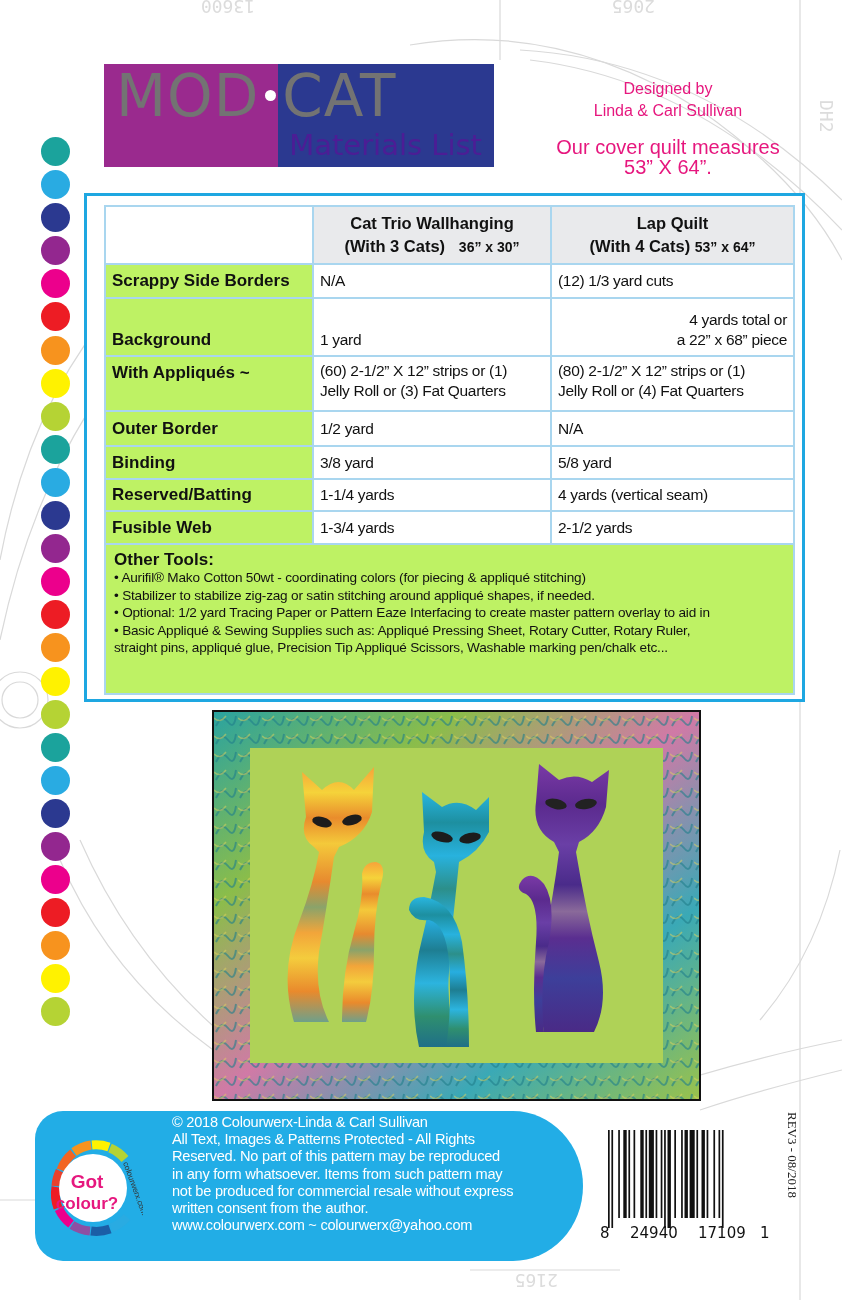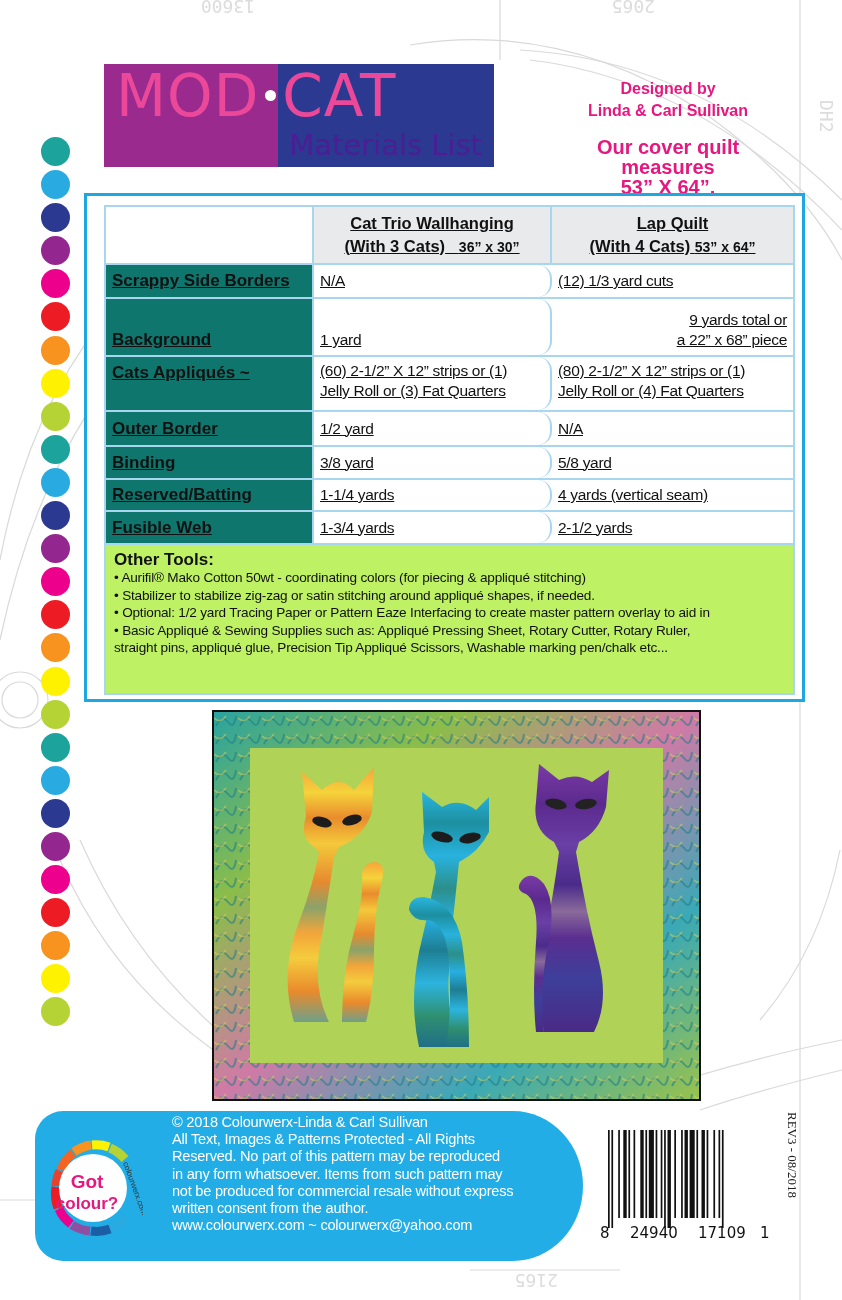--- a/index.html
+++ b/index.html
@@ -11,46 +11,46 @@
   .bp svg { width: 842px; height: 1300px; }
 
   
   .dots { position: absolute; left: 41px; top: 137px; width: 30px; }
   .dot { width: 29px; height: 29px; border-radius: 50%; margin-bottom: 4.1px; }
 
   
   .logo { position: absolute; left: 104px; top: 64px; width: 390px; height: 103px; display: flex; }
   .logo-left { width: 174px; height: 100%; background: #9a2a8e; }
   .logo-right { flex: 1; height: 100%; background: #2b3990; }
-  .logo-title { position: absolute; left: 12px; top: -2px; color: #ec4899; font-size: 58px; font-weight: 400; letter-spacing: 1px; white-space: nowrap; line-height: 68px; font-family: "DejaVu Sans", sans-serif; }
+  .logo-title { position: absolute; left: 12px; top: -2px; color: #737373; font-size: 58px; font-weight: 400; letter-spacing: 1px; white-space: nowrap; line-height: 68px; font-family: "DejaVu Sans", sans-serif; }
   .logo-title .sep { display: inline-block; width: 11px; height: 11px; border-radius: 50%; background: #fff; vertical-align: middle; margin: 0 6px 8px 6px; }
   .logo-sub { position: absolute; right: 12px; top: 64px; color: #4c1d95; font-size: 29px; line-height: 34px; white-space: nowrap; font-family: "DejaVu Sans", sans-serif; text-align: right; }
 
   
-  .designer { position: absolute; left: 548px; top: 78px; width: 240px; text-align: center; color: #e6177e; font-weight: 700; }
+  .designer { position: absolute; left: 548px; top: 78px; width: 240px; text-align: center; color: #e6177e; font-weight: 400; }
   .designer .l1, .designer .l2 { font-size: 16px; line-height: 22px; }
   .designer .l3, .designer .l4 { font-size: 20px; line-height: 20px; }
   .designer .l3 { margin-top: 15px; }
 
   
   .frame { position: absolute; left: 84px; top: 193px; width: 721px; height: 509px; border: 3px solid #1ea7e1; background: #fff; }
   .tbl { position: absolute; left: 17px; top: 9px; width: 691px; height: 490px; border: 2px solid #a9d6ef; background: #fff; }
   .row { position: absolute; left: 0; width: 687px; display: flex; border-bottom: 2px solid #a9d6ef; }
-  .cell { height: 100%; border-right: 2px solid #a9d6ef; padding: 0 6px; font-size: 15.5px; line-height: 20px; display: flex; text-decoration: underline; }
+  .cell { height: 100%; border-right: 2px solid #a9d6ef; padding: 0 6px; font-size: 15.5px; line-height: 20px; display: flex; }
   .cell:last-child { border-right: none; }
-  .c0 { width: 208px; background: #0f766e; font-weight: 700; font-size: 17px; align-items: center; padding-left: 6px; }
+  .c0 { width: 208px; background: #bef264; font-weight: 700; font-size: 17px; align-items: center; padding-left: 6px; }
   .c1 { width: 238px; background: #fff; }
   .c2 { flex: 1; background: #fff; }
   .va-c { align-items: center; }
   .va-b { align-items: flex-end; padding-bottom: 5px; }
   .va-t { align-items: flex-start; padding-top: 4px; }
   .hdr .c0 { background: #fff; }
   .hdr .c1, .hdr .c2 { background: #e9eaec; font-weight: 700; text-align: center; justify-content: center; align-items: center; font-size: 16.5px; line-height: 23px; flex-direction: column; }
   .hdr small { font-size: 14px; font-weight: 700; }
-  .condensed { letter-spacing: -0.3px; border-radius: 14px; }
+  .condensed { letter-spacing: -0.3px; }
 
   .tools { position: absolute; left: 0; top: 338px; width: 687px; height: 148px; background: #bef264; padding: 6px 8px 0 8px; }
   .tools h3 { font-size: 17px; font-weight: 700; line-height: 18px; }
   .tools li { list-style: none; font-size: 13.6px; line-height: 17.5px; letter-spacing: -0.2px; }
 
   
   .quilt { position: absolute; left: 212px; top: 710px; width: 489px; height: 391px; border: 2px solid #111; background: #1b8f9a; overflow: hidden; }
   .quilt svg { display: block; width: 485px; height: 387px; }
 
   
@@ -160,27 +160,27 @@
     <div class="row" style="top:58px;height:34px;">
       <div class="cell c0">Scrappy Side Borders</div>
       <div class="cell c1 va-c condensed">N/A</div>
       <div class="cell c2 va-c condensed">(12) 1/3 yard cuts</div>
     </div>
 
     <div class="row" style="top:92px;height:58px;">
       <div class="cell c0" style="align-items:flex-end;padding-bottom:5px;">Background</div>
       <div class="cell c1 va-b condensed">1 yard</div>
       <div class="cell c2 va-b condensed" style="flex-direction:column;justify-content:flex-end;">
-        <div>9 yards total or</div>
+        <div>4 yards total or</div>
         <div>a 22” x 68” piece</div>
       </div>
     </div>
 
     <div class="row" style="top:150px;height:55px;">
-      <div class="cell c0" style="align-items:flex-start;padding-top:6px;">Cats Appliqués ~</div>
+      <div class="cell c0" style="align-items:flex-start;padding-top:6px;">With Appliqués ~</div>
       <div class="cell c1 va-t condensed" style="flex-direction:column;">
         <div>(60) 2-1/2” X  12” strips or (1)</div>
         <div>Jelly Roll or (3) Fat Quarters</div>
       </div>
       <div class="cell c2 va-t condensed" style="flex-direction:column;">
         <div>(80) 2-1/2” X 12” strips or (1)</div>
         <div>Jelly Roll or (4) Fat Quarters</div>
       </div>
     </div>
 

